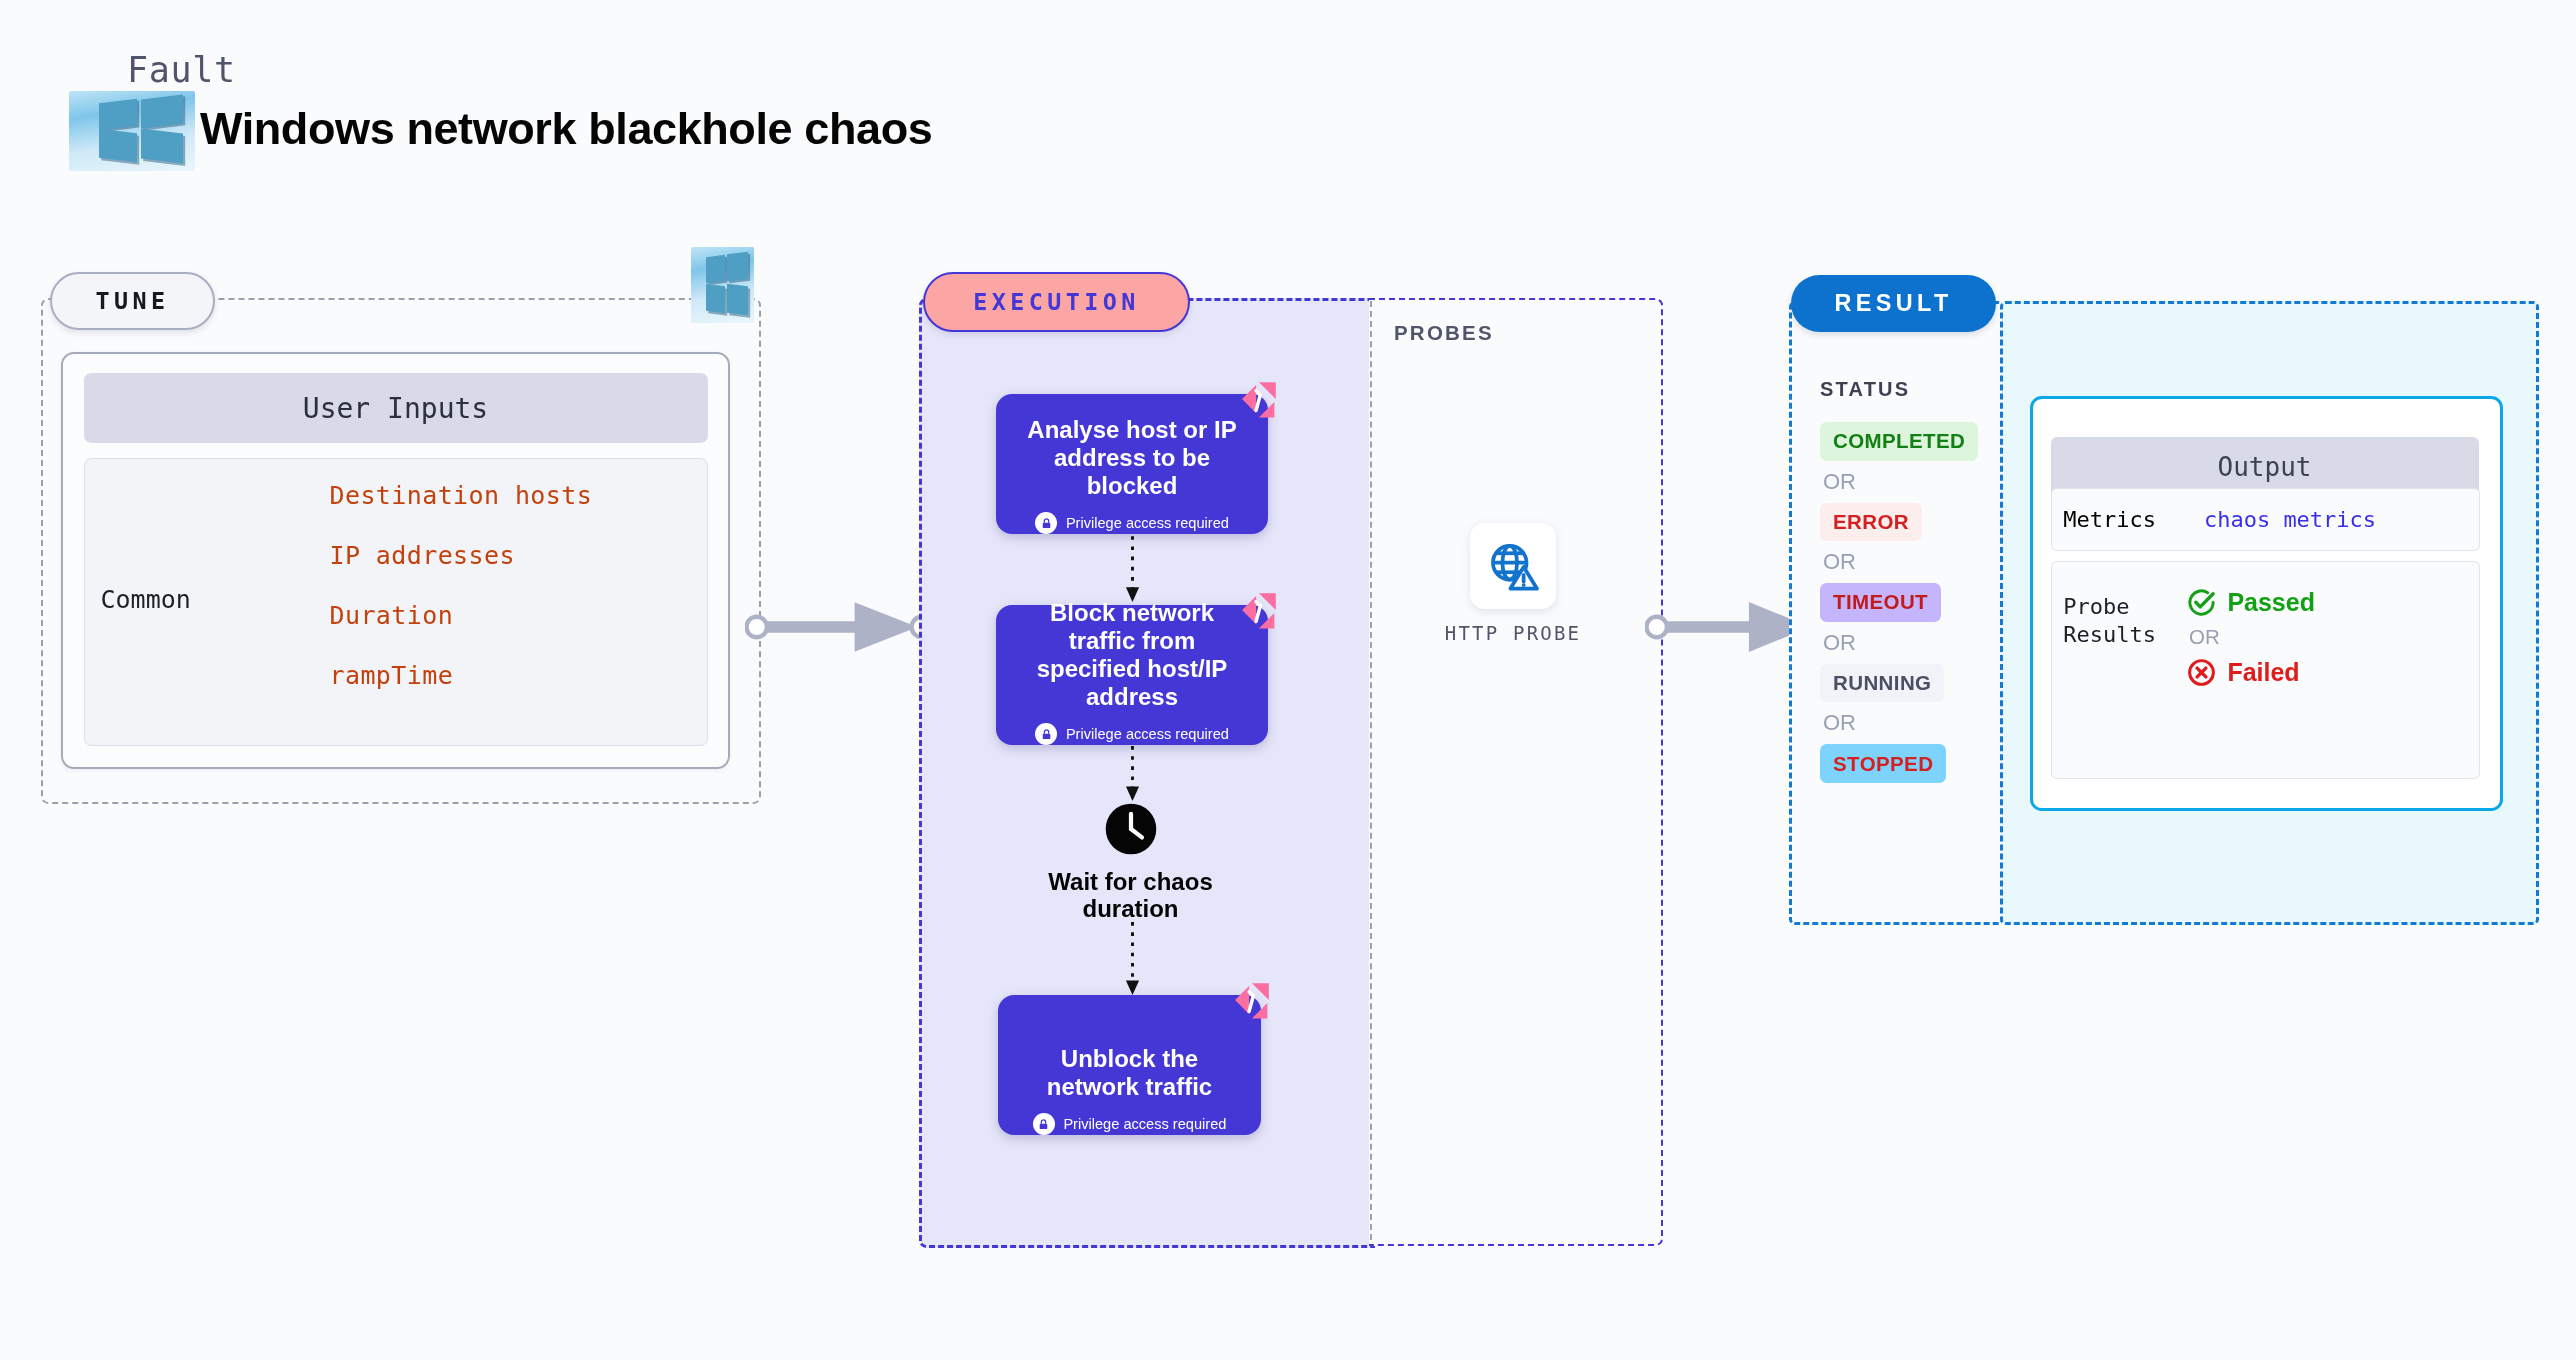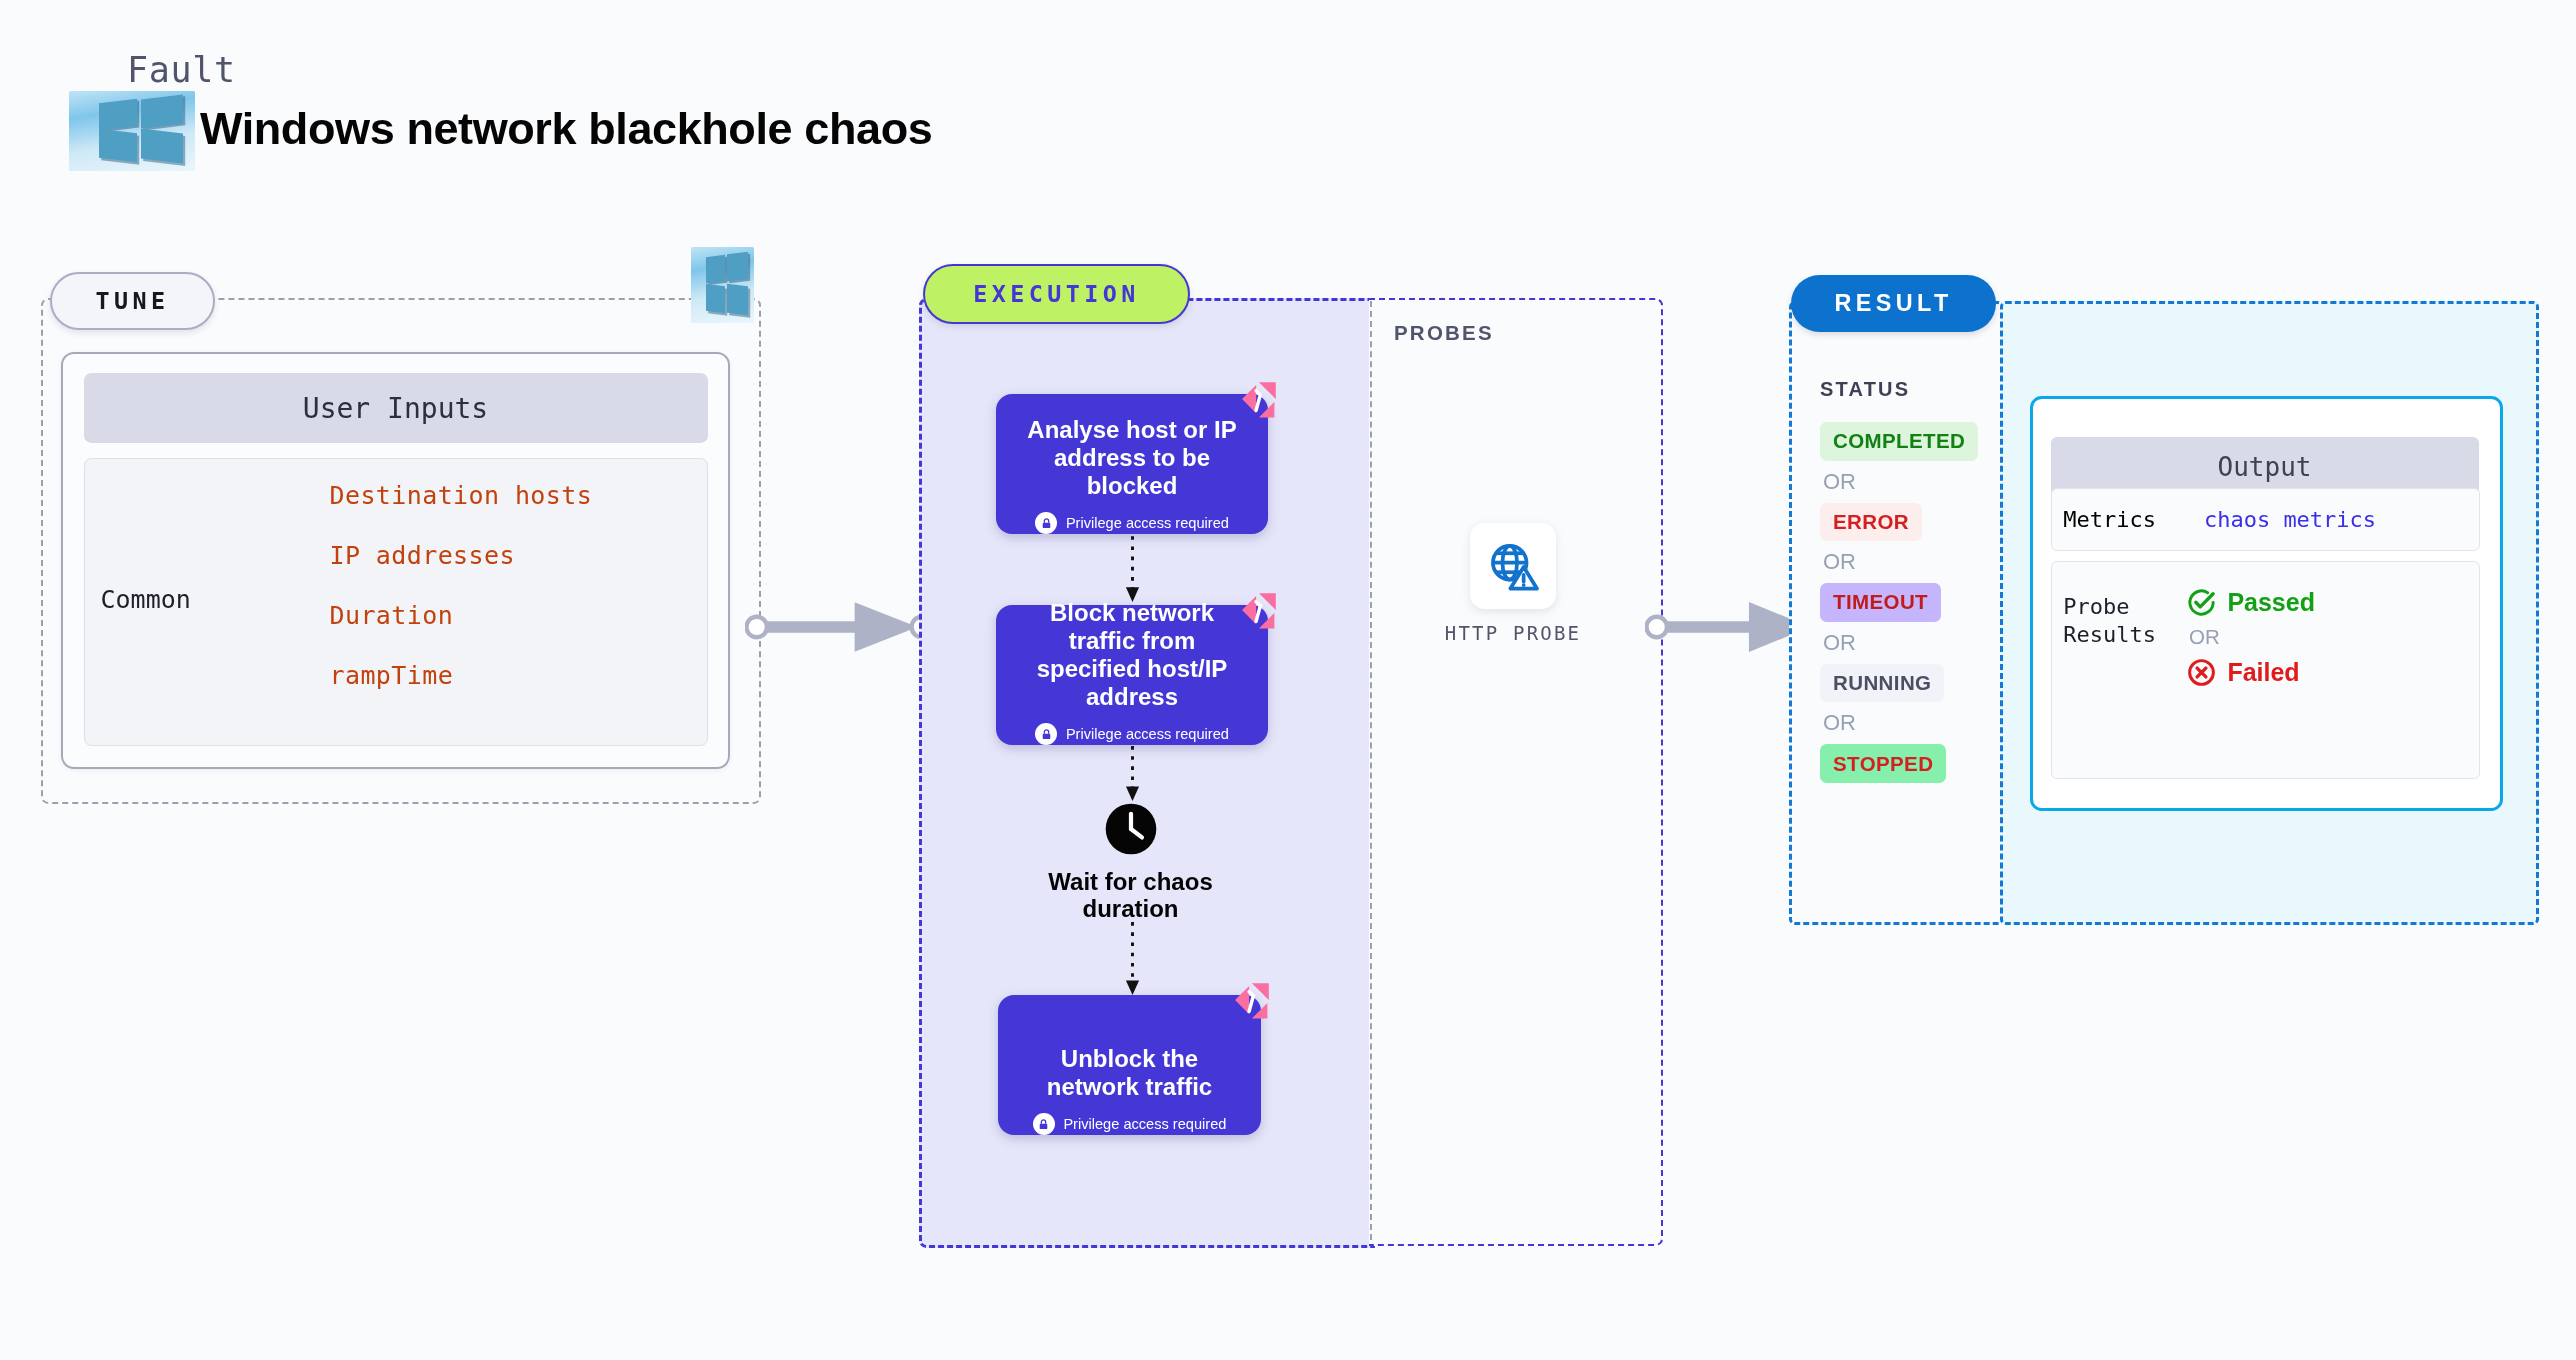--- a/index.html
+++ b/index.html
@@ -83,22 +83,22 @@
     z-index: 20;
   }
   #pill-tune {
     left: 50px; top: 272px; width: 161px; height: 54px;
     background: #f4f5f9;
     border: 2.2px solid #a9aec4;
     color: #17181f;
     box-shadow: 0 2.9px 6.6px rgba(60,60,90,0.13);
   }
   #pill-execution {
-    left: 923px; top: 264px; width: 263px; height: 56px;
-    background: #bef264;
+    left: 923px; top: 272px; width: 263px; height: 56px;
+    background: #fca5a5;
     border: 2.9px solid #4437d6;
     color: #4437d6;
     box-shadow: 0 2.9px 6.6px rgba(60,60,90,0.13);
   }
   #pill-result {
     left: 1791px; top: 275px; width: 205px; height: 57px;
     background: #0c72cd;
     border: none;
     color: #ffffff;
     box-shadow: 0 2.9px 6.6px rgba(60,60,90,0.16);
@@ -570,21 +570,21 @@
 
   <div id="status-stack">
     <div class="status-badge" style="background:#ddf5dd;color:#138013;">COMPLETED</div>
     <div class="or-sep">OR</div>
     <div class="status-badge" style="background:#fdeeee;color:#d42020;">ERROR</div>
     <div class="or-sep">OR</div>
     <div class="status-badge" style="background:#c4b5fd;color:#c21b1b;">TIMEOUT</div>
     <div class="or-sep">OR</div>
     <div class="status-badge" style="background:#f2f3f8;color:#4a4f63;">RUNNING</div>
     <div class="or-sep">OR</div>
-    <div class="status-badge" style="background:#86efac;color:#d42020;">STOPPED</div>
+    <div class="status-badge" style="background:#7dd3fc;color:#d42020;">STOPPED</div>
   </div>
 
   <div id="output-card">
     <div id="output-header" class="mono">Output</div>
 
     <div id="metrics-row">
       <span id="metrics-key" class="mono">Metrics</span>
       <span id="metrics-val" class="mono">chaos metrics</span>
     </div>
 

